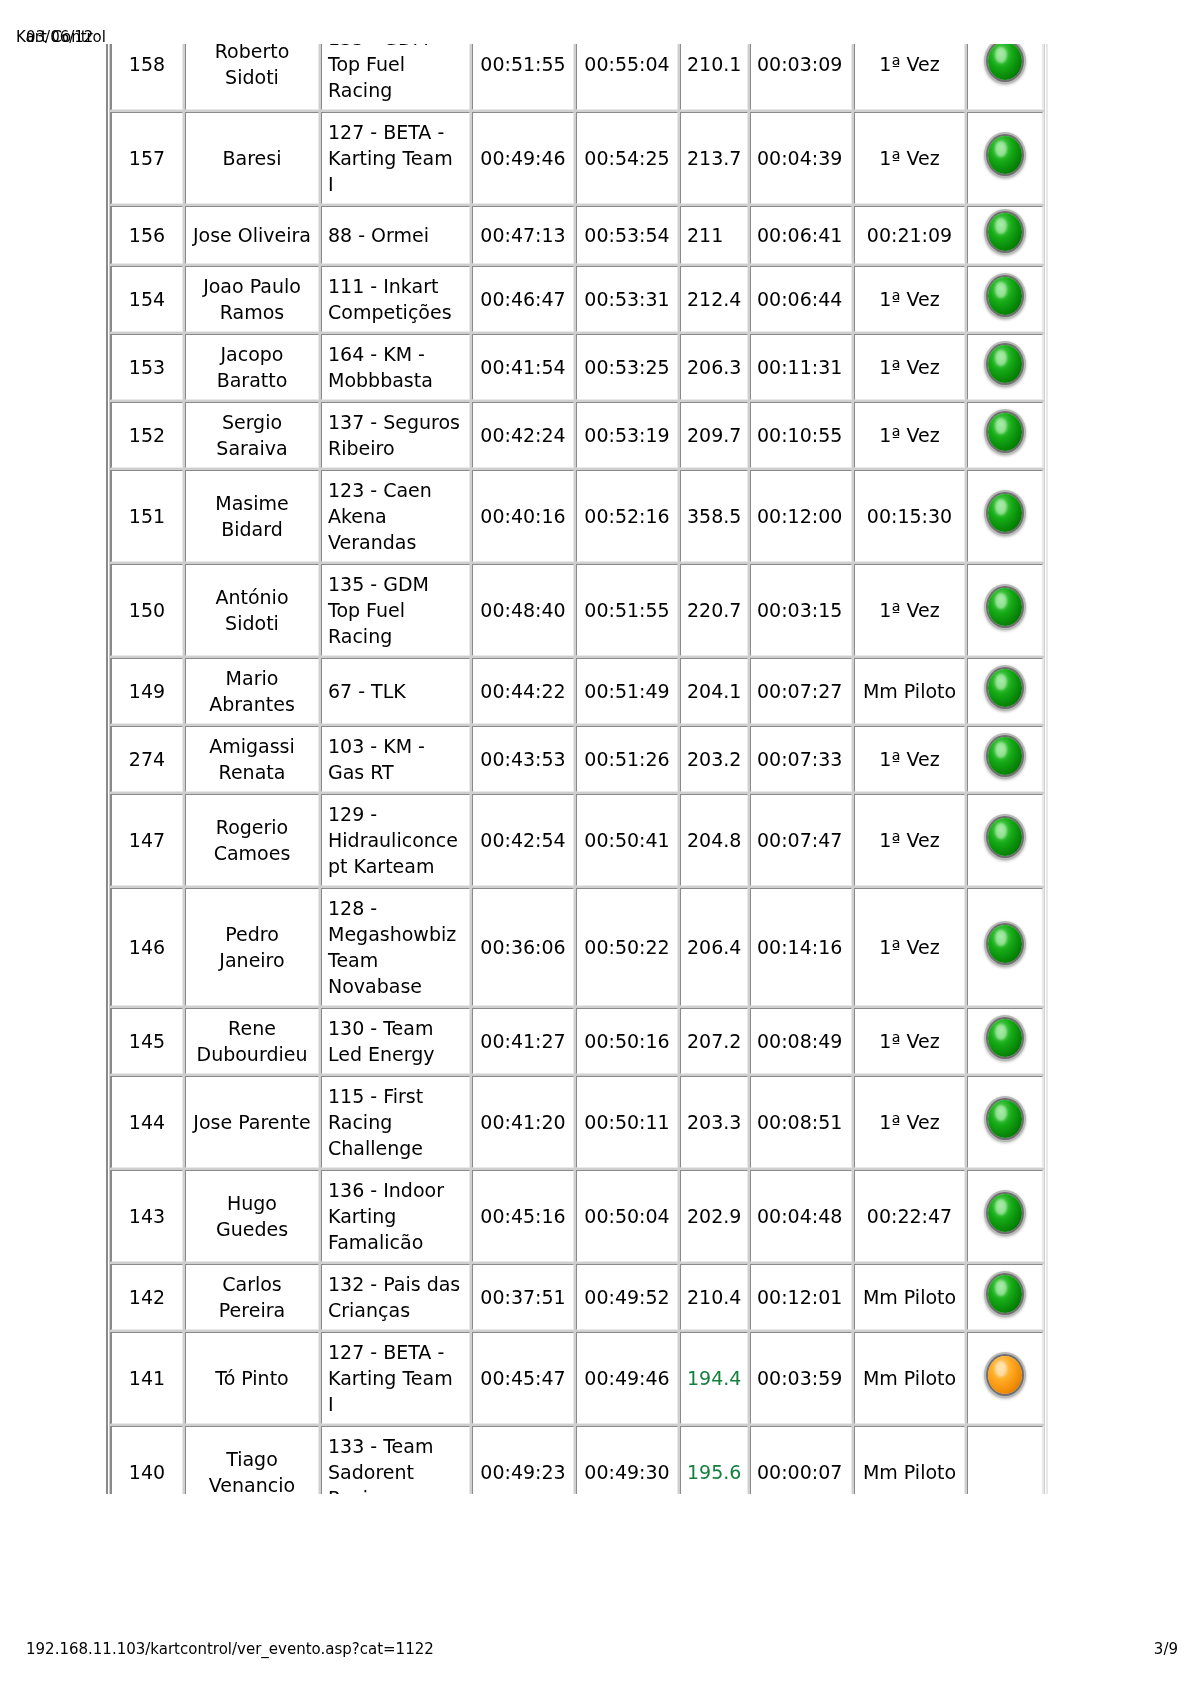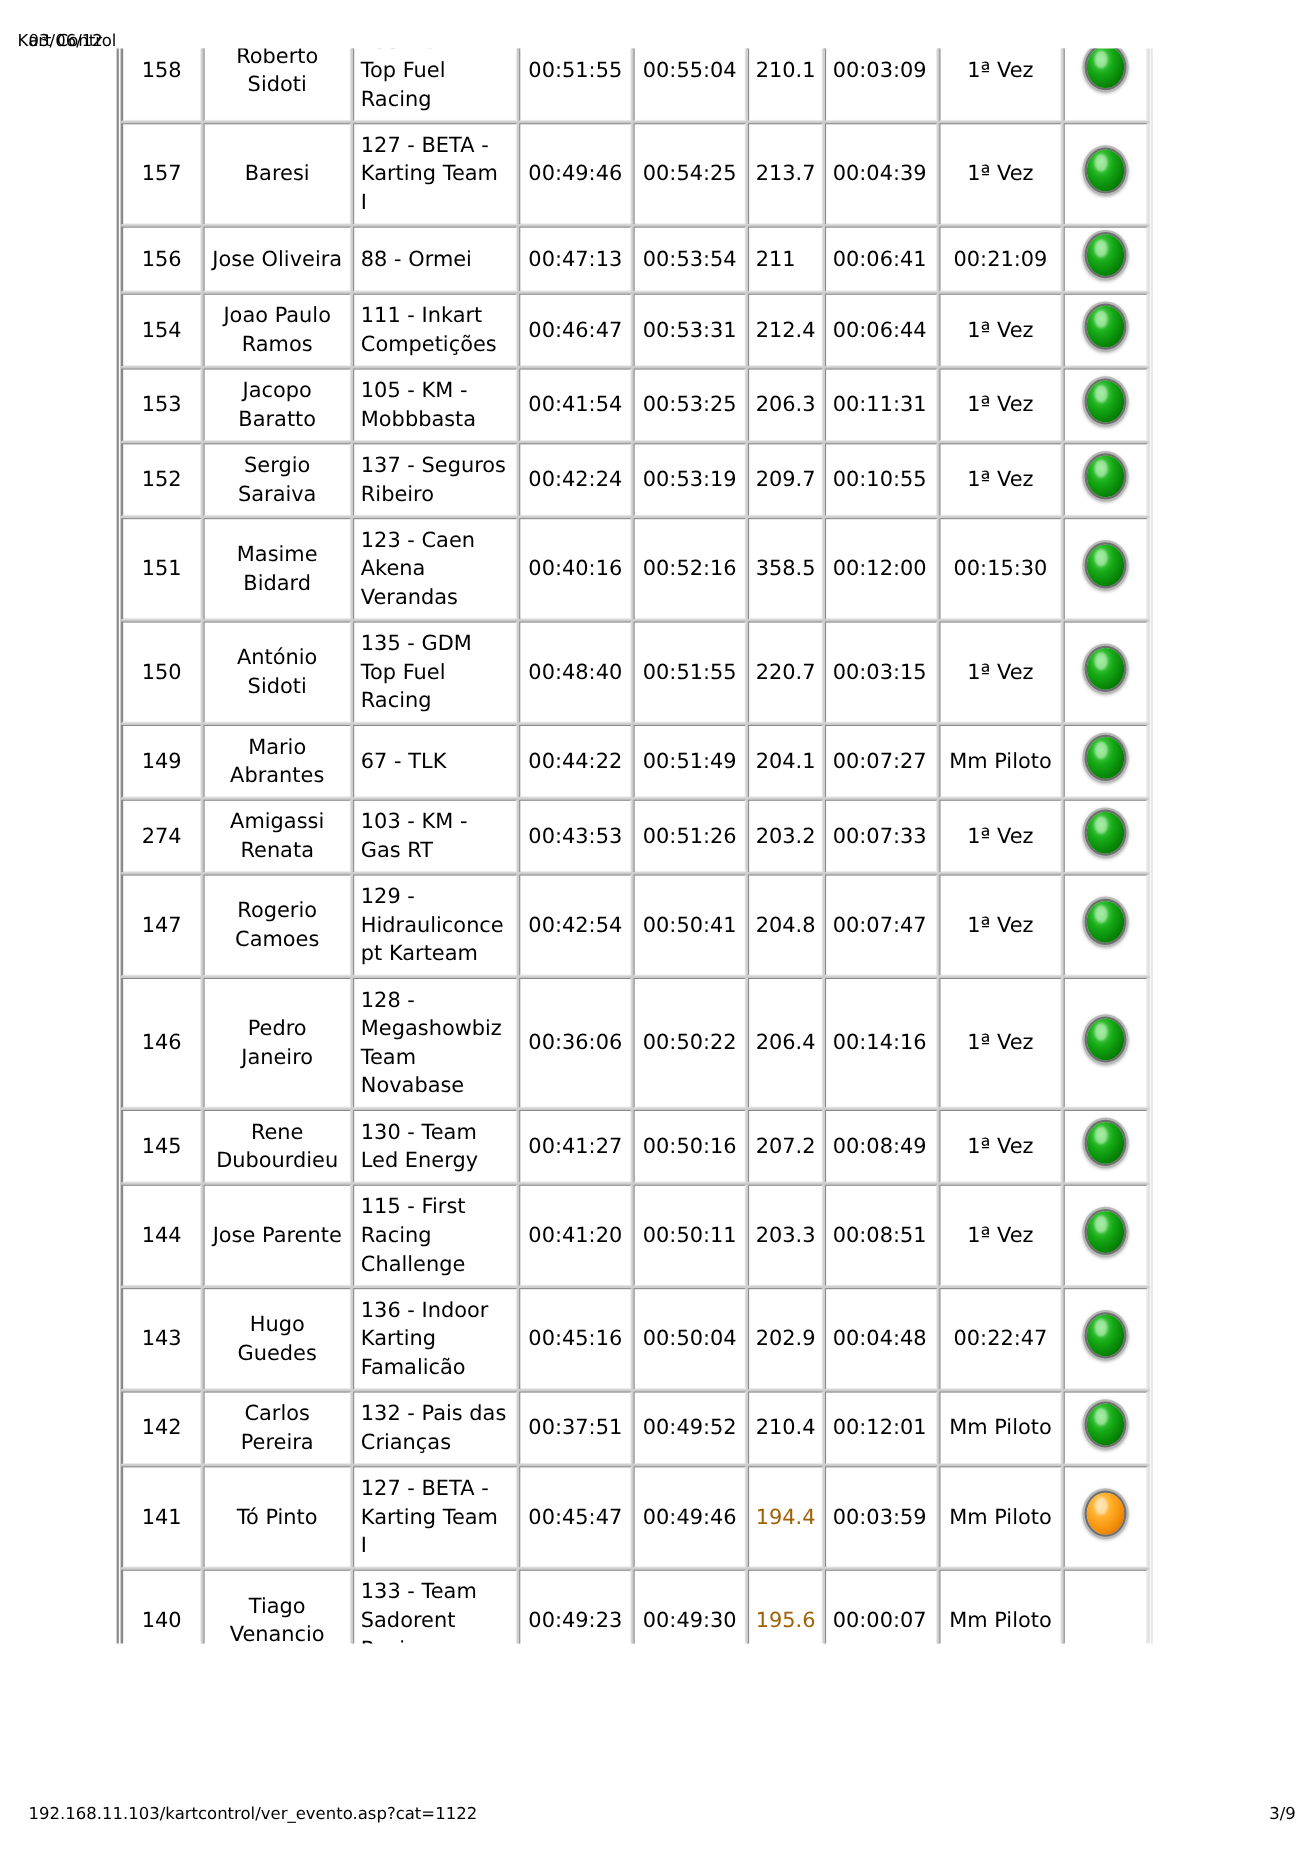--- a/index.html
+++ b/index.html
@@ -111,21 +111,21 @@
   td.c-team  { width: 135px; text-align: left;   }
   td.c-t1    { width: 88px;  text-align: center; }
   td.c-t2    { width: 88px;  text-align: center; }
   td.c-val   { width: 54px;  text-align: left;   }
   td.c-diff  { width: 88px;  text-align: left; }
   td.c-note  { width: 97px;  text-align: center; }
   td.c-led   { width: 62px;  text-align: center; padding: 4px 2px; }
 
   td.c-t1, td.c-t2, td.c-diff, td.c-note, td.c-val { white-space: nowrap; }
 
-  .val-red { color: #a16207; }
+  .val-red { color: #15803d; }
 
   
   .led {
     display: inline-block;
     width: 34px;
     height: 38px;
     border-radius: 50%;
     position: relative;
     box-shadow: 0 0 0 2px #6f6f6f, 0 0 0 4px #b8b8b8, 0 1px 3px 4px rgba(0,0,0,0.28);
     overflow: hidden;
@@ -201,21 +201,21 @@
               <td class="c-t1">00:46:47</td>
               <td class="c-t2">00:53:31</td>
               <td class="c-val">212.4</td>
               <td class="c-diff">00:06:44</td>
               <td class="c-note">1ª Vez</td>
               <td class="c-led"><span class="led led-green"></span></td>
             </tr>
             <tr>
               <td class="c-rank">153</td>
               <td class="c-name">Jacopo Baratto</td>
-              <td class="c-team">105 - KM - Mobbbasta</td>
+              <td class="c-team">164 - KM - Mobbbasta</td>
               <td class="c-t1">00:41:54</td>
               <td class="c-t2">00:53:25</td>
               <td class="c-val">206.3</td>
               <td class="c-diff">00:11:31</td>
               <td class="c-note">1ª Vez</td>
               <td class="c-led"><span class="led led-green"></span></td>
             </tr>
             <tr>
               <td class="c-rank">152</td>
               <td class="c-name">Sergio Saraiva</td>

